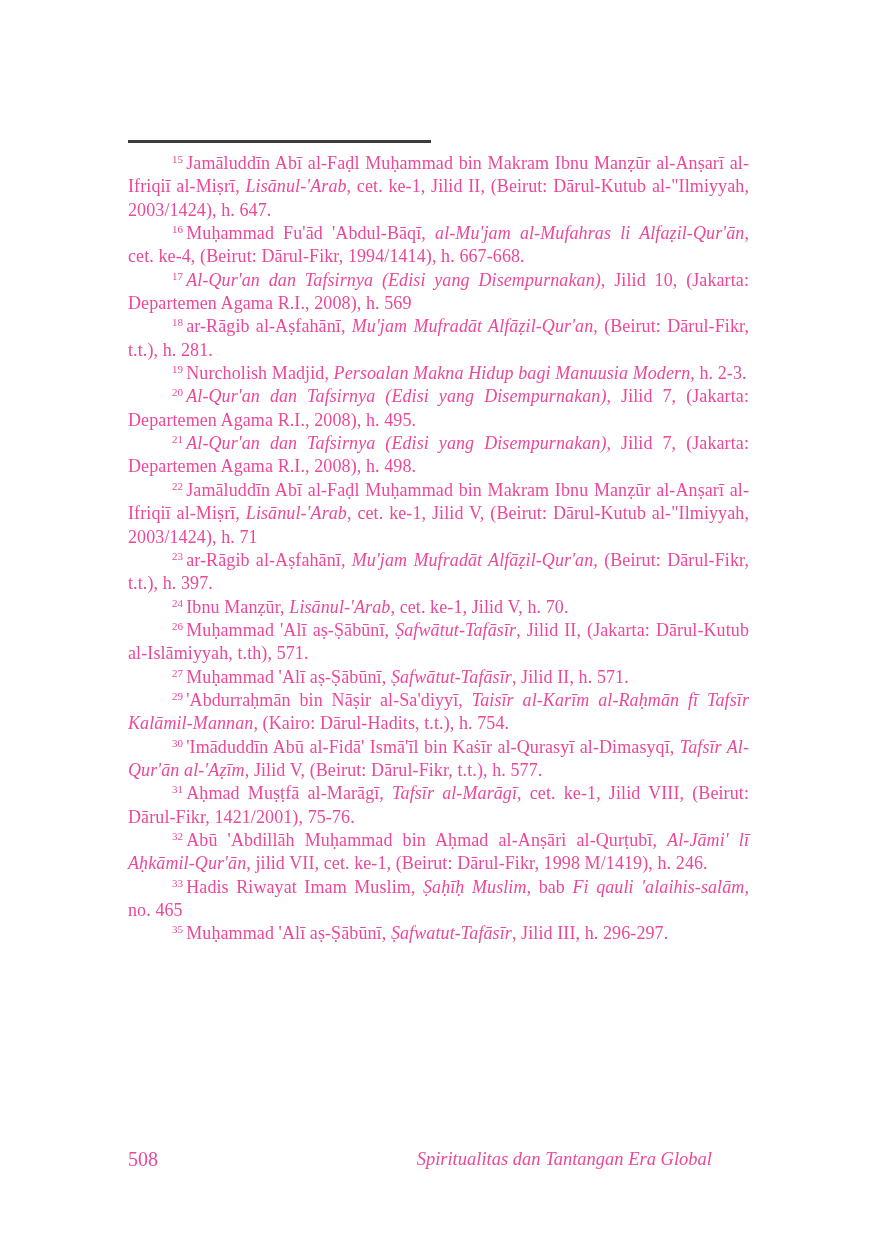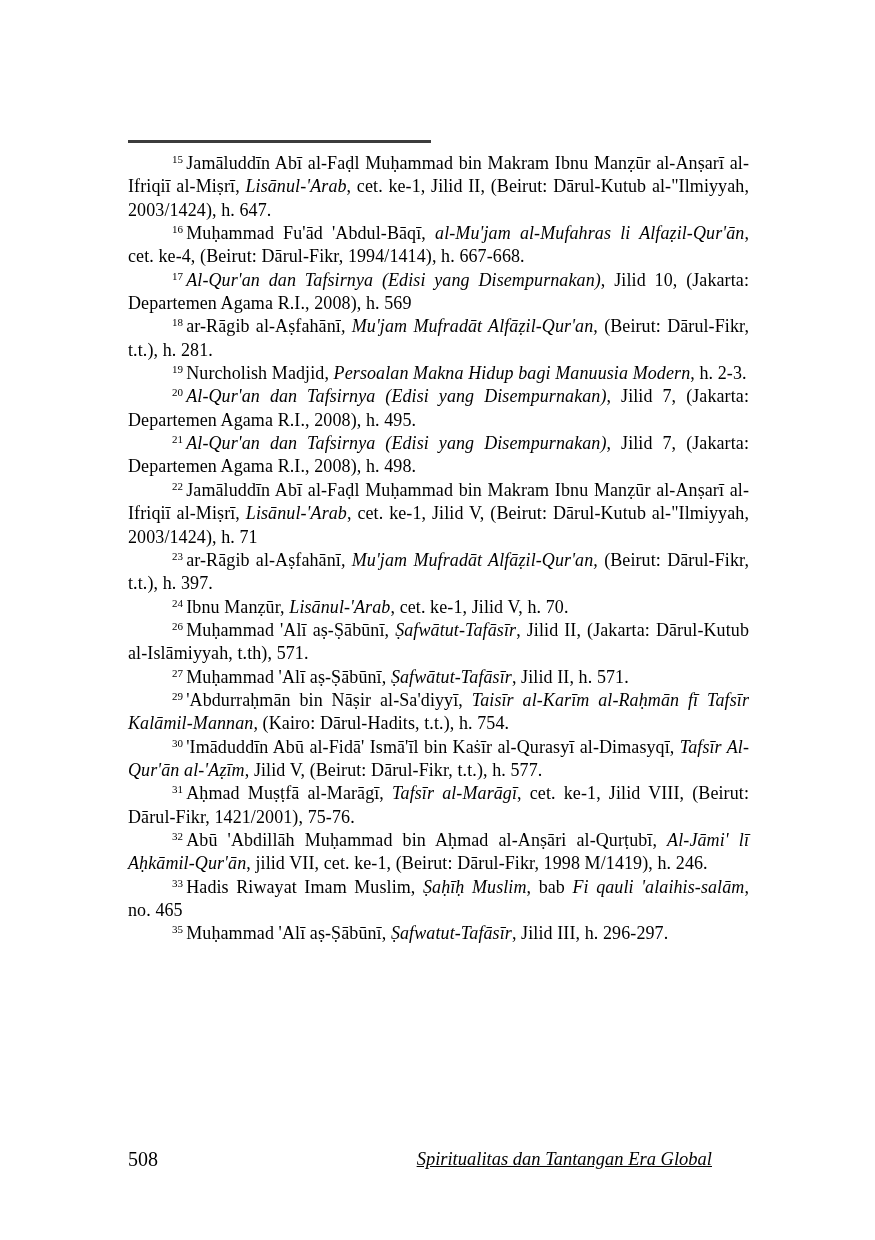--- a/index.html
+++ b/index.html
@@ -1,21 +1,21 @@
 <!DOCTYPE html>
 <html><head>
 <meta charset="utf-8">
 <style>
   html,body { margin:0; padding:0; background:#e8e8e8; }
   .page {
     position:relative;
     width:875px; height:1240px;
     background:#ffffff;
     font-family:"Liberation Serif", serif;
-    color:#000000;
+    color:#ec4899;
     overflow:hidden;
     margin:0 auto;
   }
   .body-block {
     position:absolute;
     left:128px; top:140px;
     width:621px;
   }
   .separator {
     width:303px; height:0;
@@ -45,21 +45,20 @@
     width:620px;
     display:flex;
     justify-content:space-between;
     align-items:center;
   }
   .page-number { font-size:20px; }
   .running-title {
     font-style:italic;
     font-size:18.5px;
     margin-right:36px;
-    text-decoration:underline;
   }
 </style>
 </head>
 <body>
 
 <div class="page">
   <div class="body-block">
     <div class="separator"></div>
     <div id="footnotes">
         <p class="footnote"><sup>15</sup><span>Jamāluddīn Abī al-Faḍl Muḥammad bin Makram Ibnu Manẓūr al-Anṣarī al-Ifriqiī al-Miṣrī, </span><span class="italic">Lisānul-'Arab</span><span>, cet. ke-1, Jilid II, (Beirut: Dārul-Kutub al-"Ilmiyyah, 2003/1424), h. 647.</span></p>

